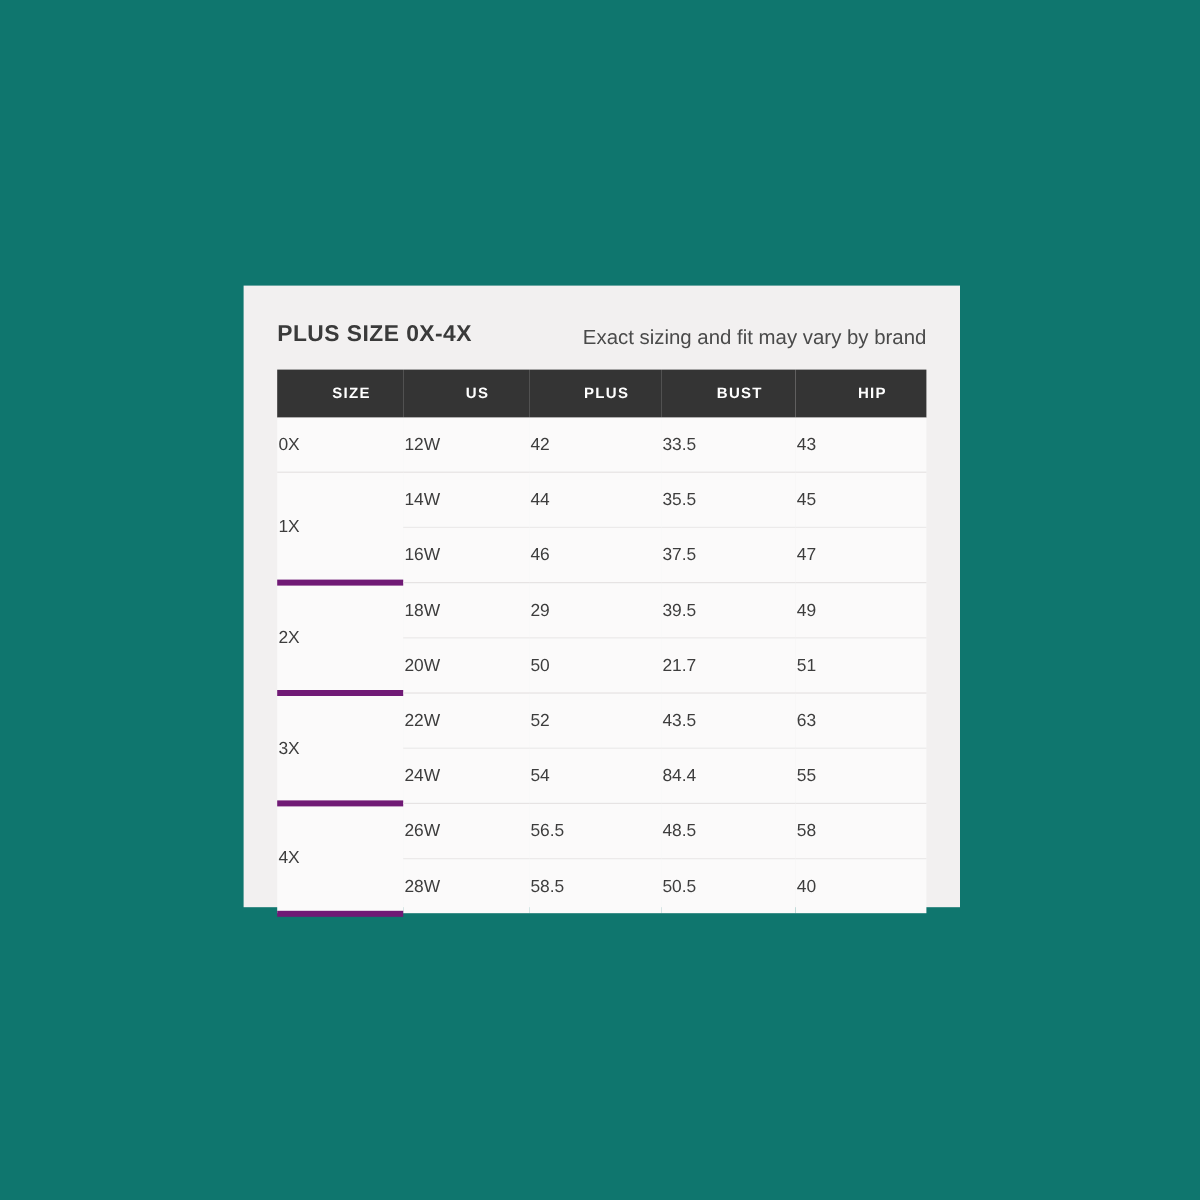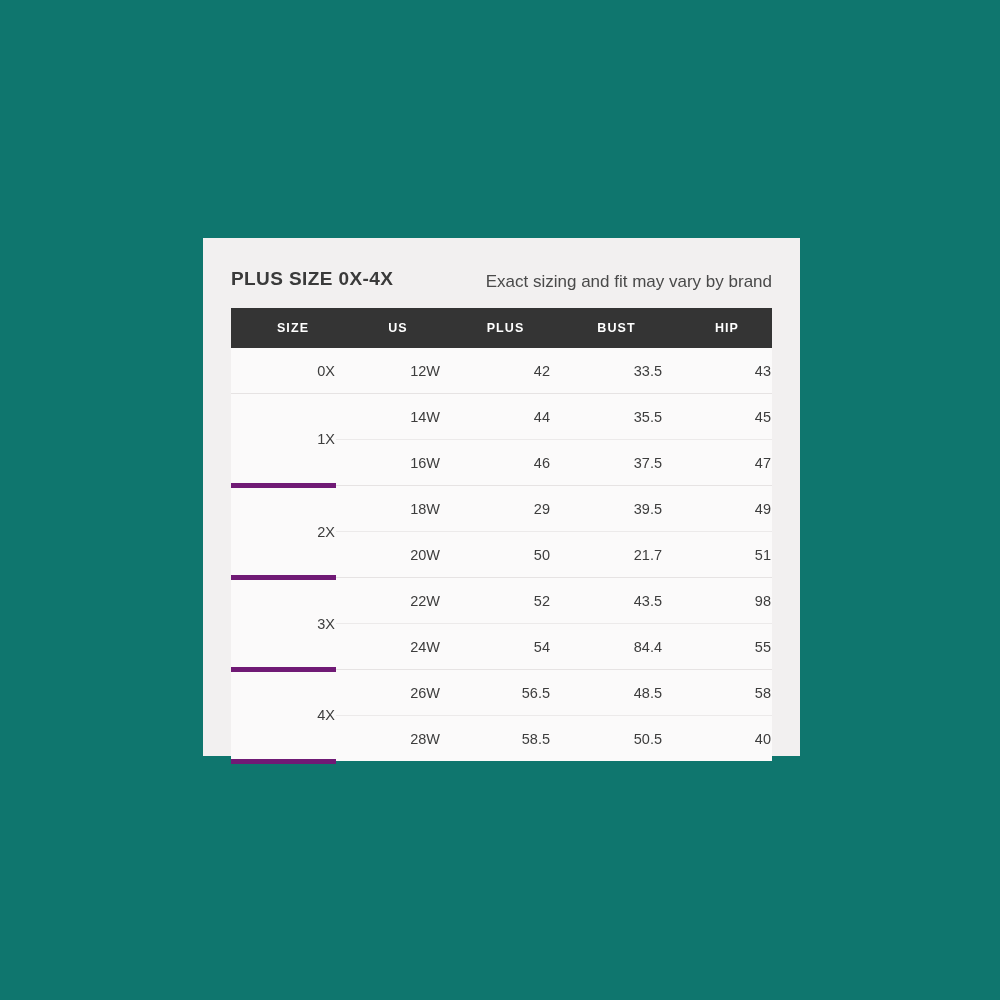--- a/index.html
+++ b/index.html
@@ -69,21 +69,21 @@
     letter-spacing: 1.1px;
     height: 38px;
     text-align: center;
     vertical-align: middle;
     padding-left: 20px;
   }
   table.size-table td {
     background: #fbfafa;
     color: #3d3d3d;
     font-size: 14.5px;
-    text-align: right;
+    text-align: left;
     vertical-align: middle;
     height: 43px;
     border-bottom: 1px solid #eceaea;
   }
   table.size-table td.size-cell {
     border-bottom: 5px solid #701a75;
   }
   table.size-table tr.group-end td {
     border-bottom: 1px solid #e6e3e3;
   }
@@ -157,21 +157,21 @@
               <td>20W</td>
               <td>50</td>
               <td>21.7</td>
               <td>51</td>
             </tr>
             <tr>
               <td class="size-cell" rowspan="2">3X</td>
               <td>22W</td>
               <td>52</td>
               <td>43.5</td>
-              <td>98</td>
+              <td>63</td>
             </tr>
             <tr class="group-end">
               <td>24W</td>
               <td>54</td>
               <td>84.4</td>
               <td>55</td>
             </tr>
             <tr>
               <td class="size-cell" rowspan="2">4X</td>
               <td>26W</td>

